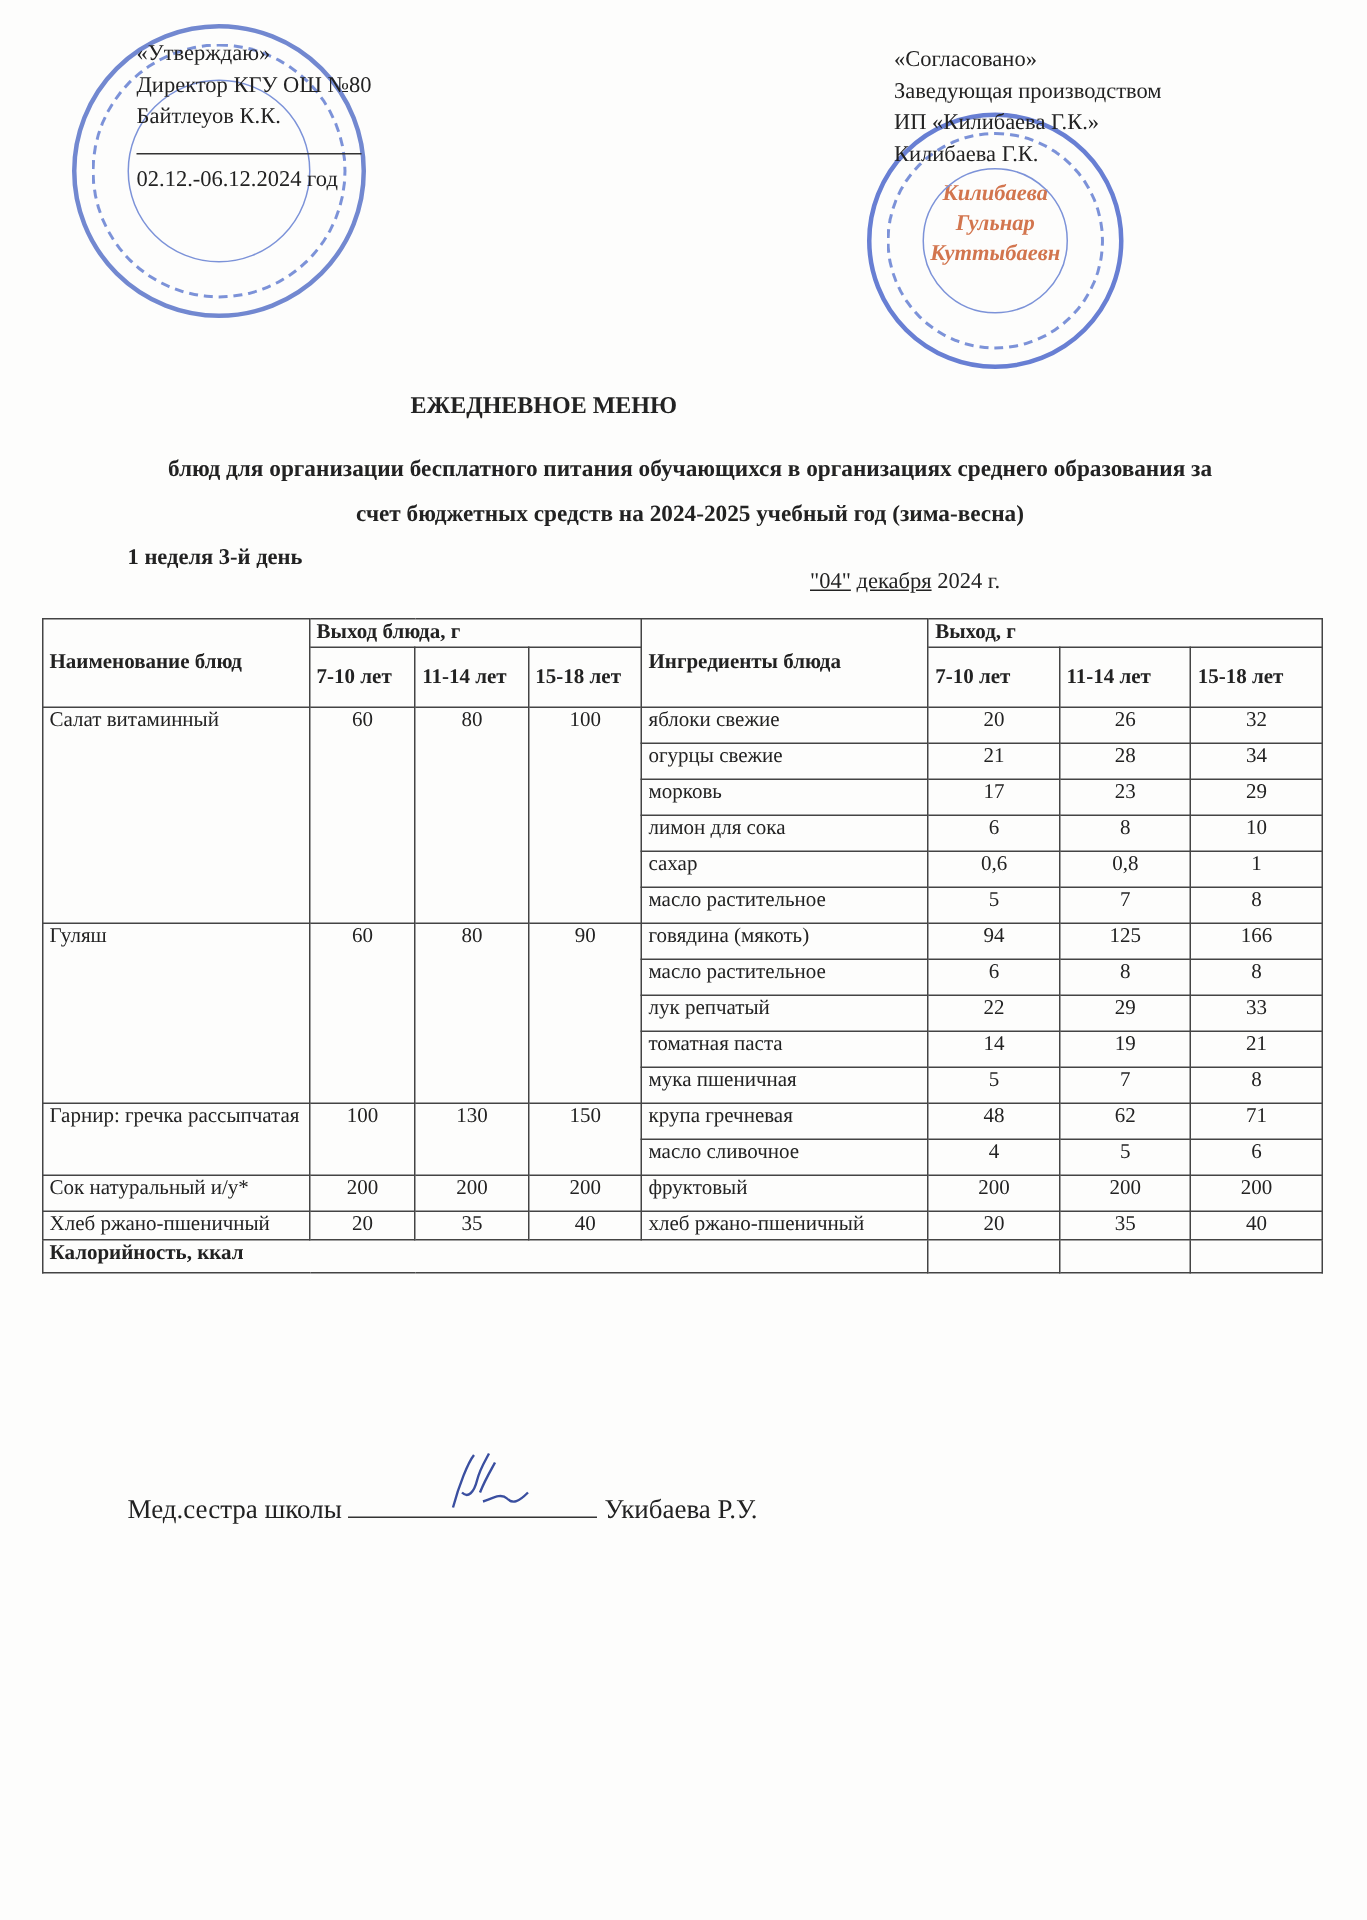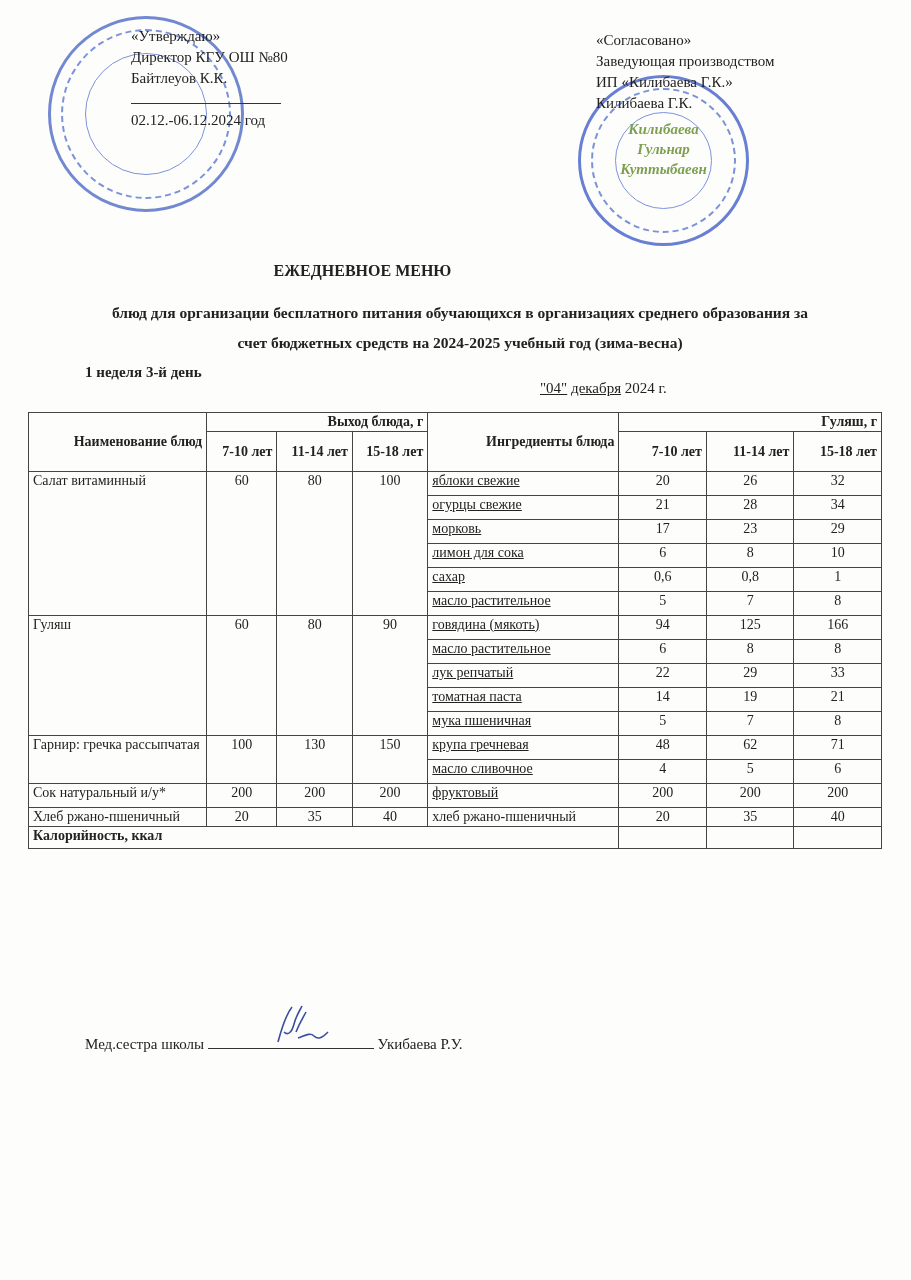--- a/index.html
+++ b/index.html
@@ -2,54 +2,54 @@
 <html><head>
 <meta charset="utf-8">
 <style>
   html, body { margin: 0; padding: 0; background: #fdfdfc; }
   body {
     width: 911px; height: 1280px; position: relative; overflow: hidden;
     font-family: "Liberation Serif", serif; color: #222;
   }
   .abs { position: absolute; }
   .approve { left: 91px; top: 26px; font-size: 15px; line-height: 21px; }
-  .approve .line { white-space: nowrap; margin-left: 40px; }
+  .approve .line { white-space: nowrap; }
   .approve .underline-space { display: inline-block; width: 150px; border-bottom: 1px solid #333; height: 10px; }
   .agree { left: 596px; top: 30px; font-size: 15px; line-height: 21px; }
   .stamp { border-radius: 50%; border: 3px solid #3d5cc0; opacity: 0.72; }
   .stamp::before {
     content: ""; position: absolute; inset: 10px; border-radius: 50%;
     border: 2px dashed #4b6acb;
   }
   .stamp::after {
     content: ""; position: absolute; inset: 34px; border-radius: 50%;
     border: 1.5px solid #4b6acb;
   }
   .stamp1 { left: 48px; top: 16px; width: 190px; height: 190px; }
   .stamp2 { left: 578px; top: 75px; width: 165px; height: 165px; border-color: #2f4fc4; }
   .stamp-text {
-    position: absolute; left: 0; right: 0; text-align: center; color: #4d7c0f;
+    position: absolute; left: 0; right: 0; text-align: center; color: #c2410c;
     font-style: italic; font-weight: bold; font-size: 15px; line-height: 18px;
   }
   .title { left: 0; width: 725px; top: 262px; text-align: center; font-weight: bold; font-size: 16px; }
   .subtitle { left: 100px; width: 720px; top: 298px; text-align: center; font-weight: bold; font-size: 15.5px; line-height: 30px; }
   .week { left: 85px; top: 364px; font-weight: bold; font-size: 15px; }
   .date { left: 540px; top: 380px; font-size: 15px; }
   .date .u { text-decoration: underline; }
   table.menu {
     position: absolute; left: 28px; top: 412px; width: 854px;
     border-collapse: collapse; font-size: 14px; table-layout: fixed;
   }
   table.menu td, table.menu th {
     border: 1px solid #444; padding: 1px 4px; vertical-align: top; line-height: 16px;
   }
-  table.menu th { font-weight: bold; text-align: right; vertical-align: middle; }
+  table.menu th { font-weight: bold; text-align: left; vertical-align: middle; }
   table.menu td.num { text-align: center; }
-  table.menu td.ing { height: 21px; text-decoration: underline; }
-  .foot { left: 85px; top: 996px; font-size: 15px; white-space: nowrap; margin-top: 40px; }
+  table.menu td.ing { height: 21px; }
+  .foot { left: 85px; top: 996px; font-size: 18px; white-space: nowrap; }
   .foot .sigline { display: inline-block; width: 166px; border-bottom: 1px solid #333; position: relative; height: 12px; }
   .sig {
     position: absolute; left: 62px; top: -34px; width: 60px; height: 50px;
   }
 </style>
 </head>
 <body>
 
 <div class="abs stamp stamp1"></div>
 <div class="abs stamp stamp2">
@@ -92,21 +92,21 @@
     <col style="width:190px">
       <col style="width:87px">
       <col style="width:87px">
       <col style="width:87px">
   </colgroup>
   <thead>
     <tr>
       <th rowspan="2">Наименование блюд</th>
       <th colspan="3">Выход блюда, г</th>
       <th rowspan="2">Ингредиенты блюда</th>
-      <th colspan="3">Гуляш, г</th>
+      <th colspan="3">Выход, г</th>
     </tr>
     <tr style="height:40px">
       <th>7-10 лет</th>
       <th>11-14 лет</th>
       <th>15-18 лет</th>
       <th>7-10 лет</th>
       <th>11-14 лет</th>
       <th>15-18 лет</th>
     </tr>
   </thead>

